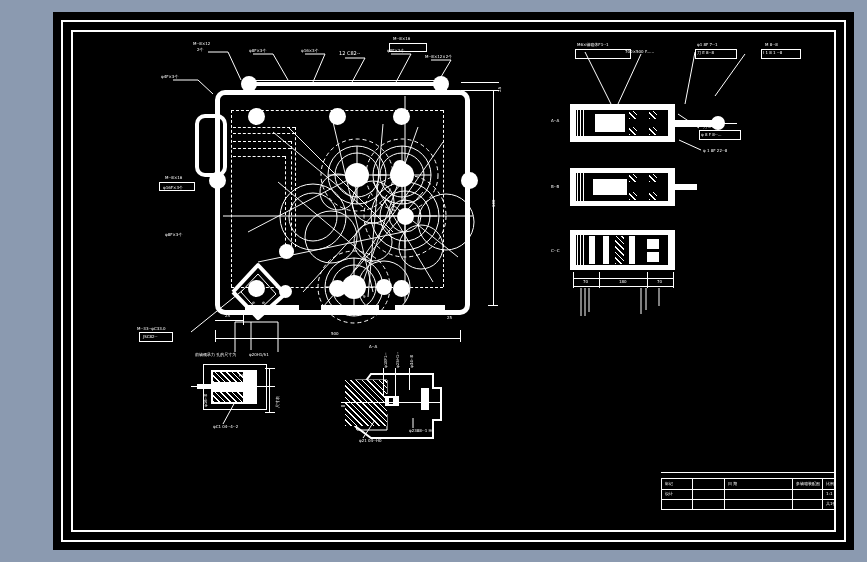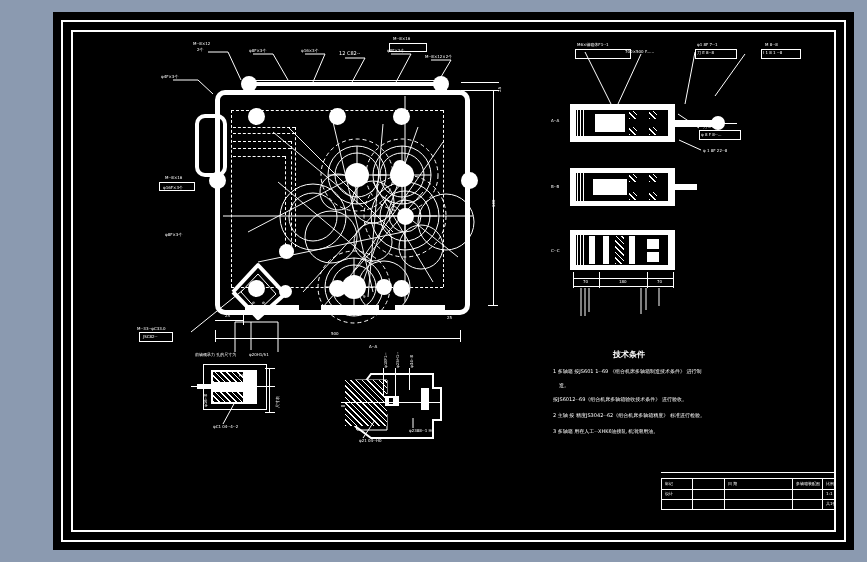--- a/index.html
+++ b/index.html
@@ -387,30 +387,20 @@
             <div class="txt" style="left:286px;top:406px;">φ21 04--H0</div>
             <div class="txt" style="left:336px;top:396px;">φ2388--1 H0</div>
             <svg width="130" height="60" style="left:268px;top:386px;">
               <g stroke="#ffffff" stroke-width="1" fill="none">
                 <line x1="22" y1="20" x2="34" y2="2"></line>
                 <line x1="72" y1="10" x2="72" y2="0"></line>
               </g>
             </svg>
           </div>
 
-          <div style="position:absolute;left:480px;top:318px;width:270px;">
-            <div class="txt t8" style="position:relative;left:60px;top:0px;">技术条件</div>
-            <div style="position:absolute;left:0px;top:18px;">
-              <div class="txt t5" style="position:relative;left:0;top:0;">1 多轴箱 按JS601 1--69 《组合机床多轴箱制造技术条件》 进行制</div>
-              <div class="txt t5" style="position:relative;left:6px;top:8px;">造。</div>
-              <div class="txt t5" style="position:relative;left:0;top:16px;">   按JS6012--69《组合机床多轴箱验收技术条件》 进行验收。</div>
-              <div class="txt t5" style="position:relative;left:0;top:26px;">2 主轴 按 精度JS3042--62《组合机床多轴箱精度》 标准进行检验。</div>
-              <div class="txt t5" style="position:relative;left:0;top:36px;">3 多轴箱 用在人工--XHK6油接轧 机润滑用油。</div>
-            </div>
-          </div>
 
           <div class="tb" style="left:588px;top:446px;width:188px;height:30px;">
             <div class="ln h" style="left:0;top:10px;width:188px;"></div>
             <div class="ln h" style="left:0;top:20px;width:188px;"></div>
             <div class="ln v" style="left:30px;top:0;height:30px;"></div>
             <div class="ln v" style="left:62px;top:0;height:30px;"></div>
             <div class="ln v" style="left:130px;top:0;height:30px;"></div>
             <div class="ln v" style="left:160px;top:0;height:30px;"></div>
             <div class="txt" style="left:3px;top:2px;">标记</div>
             <div class="txt" style="left:3px;top:12px;">设计</div>

